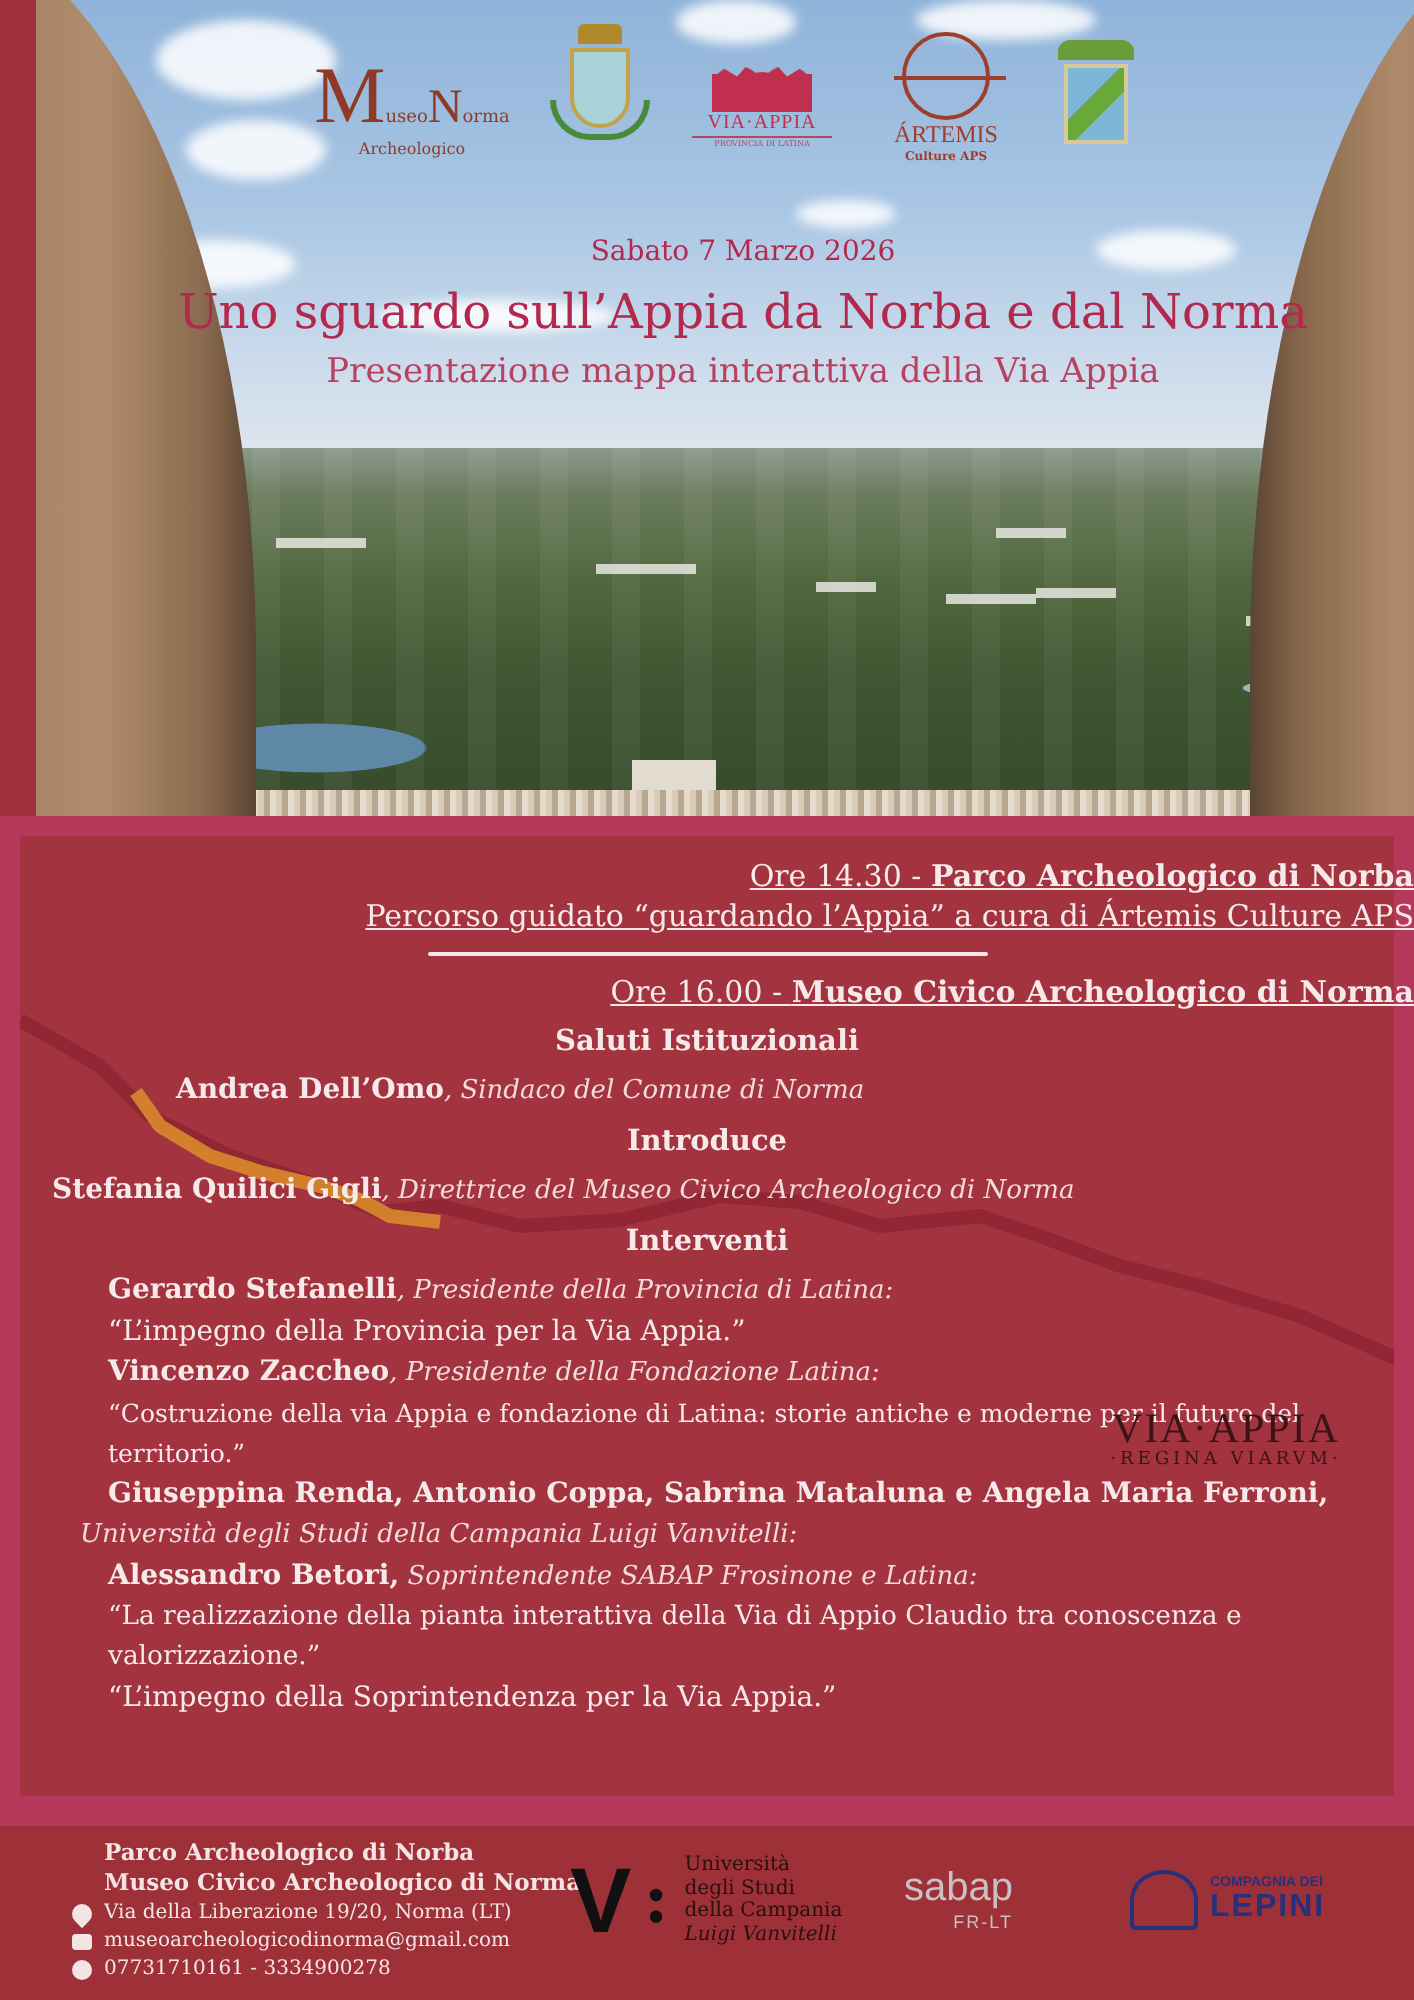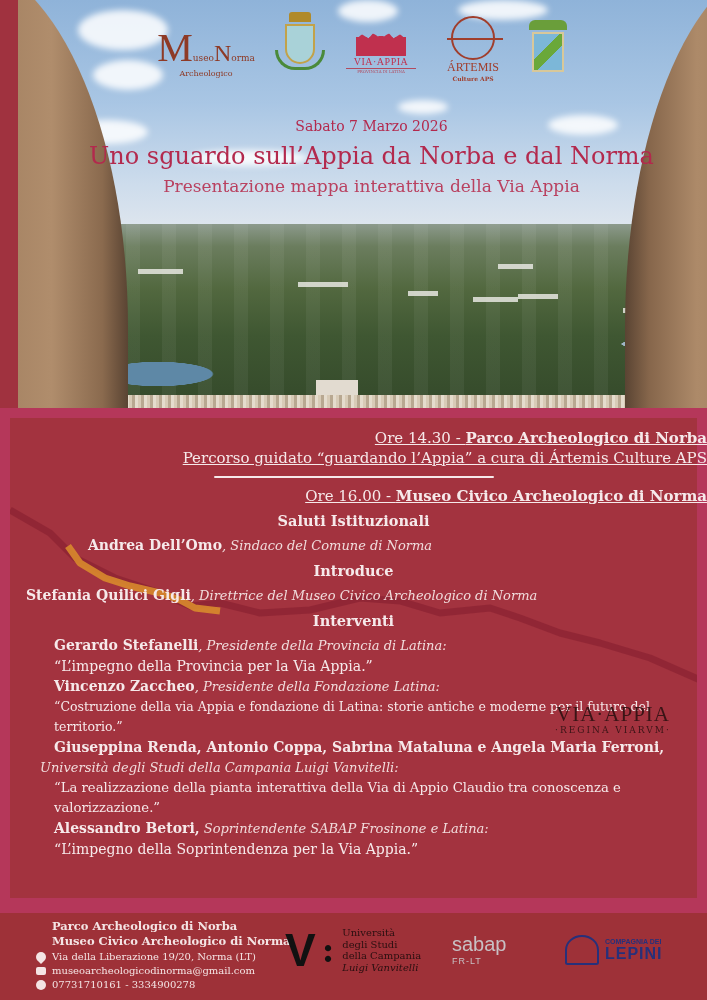--- a/index.html
+++ b/index.html
@@ -86,21 +86,21 @@
   .f-left { position: absolute; left: 52px; top: 6px; font-size: 11.5px; line-height: 15px; }
   .f-left .b { font-weight: bold; font-size: 11.5px; }
   .f-contact { position: absolute; left: 36px; font-size: 10px; line-height: 12px; display: flex; align-items: center; gap: 6px; }
   .f-icon { width: 10px; height: 10px; display: inline-block; border-radius: 50%; background: #f4e4e4; position: relative; }
   .f-icon.pin { border-radius: 50% 50% 50% 0; transform: rotate(-45deg); }
   .f-icon.mail { border-radius: 2px; height: 8px; }
   .unina { position: absolute; left: 285px; top: 14px; display: flex; align-items: center; }
   .unina .v { font-family: "Liberation Sans", sans-serif; font-size: 46px; font-weight: bold; color: #111; line-height: 46px; }
   .unina .colon { font-size: 34px; color: #111; margin-left: 6px; font-weight: bold; }
   .unina .txt { font-size: 10px; line-height: 11.5px; color: #2a0f10; margin-left: 8px; }
-  .sabap { position: absolute; left: 452px; top: 20px; color: #c8c0c4; text-align: left; }
+  .sabap { position: absolute; left: 452px; top: 20px; color: #c8c0c4; text-align: right; }
   .sabap .s1 { font-family: "Liberation Sans", sans-serif; font-size: 20px; }
   .sabap .s2 { font-family: "Liberation Sans", sans-serif; font-size: 9px; letter-spacing: 1px; }
   .lepini { position: absolute; left: 565px; top: 22px; display: flex; align-items: center; gap: 6px; color: #27307a; }
   .lepini .house { width: 34px; height: 30px; border: 2px solid #27307a; border-radius: 60% 60% 10% 10%; }
   .lepini .l1 { font-family: "Liberation Sans", sans-serif; font-size: 7px; font-weight: bold; }
   .lepini .l2 { font-family: "Liberation Sans", sans-serif; font-size: 16px; font-weight: bold; letter-spacing: 1px; }
 </style>
 </head>
 <body>
 
@@ -202,24 +202,24 @@
   <div class="row-left">
     <span class="b">Vincenzo Zaccheo</span><span class="i">, Presidente della Fondazione Latina:</span>
   </div>
   <div class="row-left quote-small">“Costruzione della via Appia e fondazione di Latina: storie antiche e moderne per il futuro del territorio.”</div>
   <div class="row-left">
     <span class="b">Giuseppina Renda, Antonio Coppa, Sabrina Mataluna e Angela Maria Ferroni,</span>
   </div>
   <div class="row-left" style="padding-left:40px">
     <span class="i">Università degli Studi della Campania Luigi Vanvitelli:</span>
   </div>
+  <div class="row-left">
+    <span class="b">Alessandro Betori,</span><span class="i"> Soprintendente SABAP Frosinone e Latina:</span>
+  </div>
   <div class="row-left" style="font-size:13.2px">“La realizzazione della pianta interattiva della Via di Appio Claudio tra conoscenza e valorizzazione.”</div>
-  <div class="row-left">
-    <span class="b">Alessandro Betori,</span><span class="i"> Soprintendente SABAP Frosinone e Latina:</span>
-  </div>
   <div class="row-left">“L’impegno della Soprintendenza per la Via Appia.”</div>
 </div>
 
 <div class="va-logo">
   <div class="t1">VIA·APPIA</div>
   <div class="t2">·REGINA VIARVM·</div>
 </div>
 
 <div class="footer">
   <div class="f-left">

